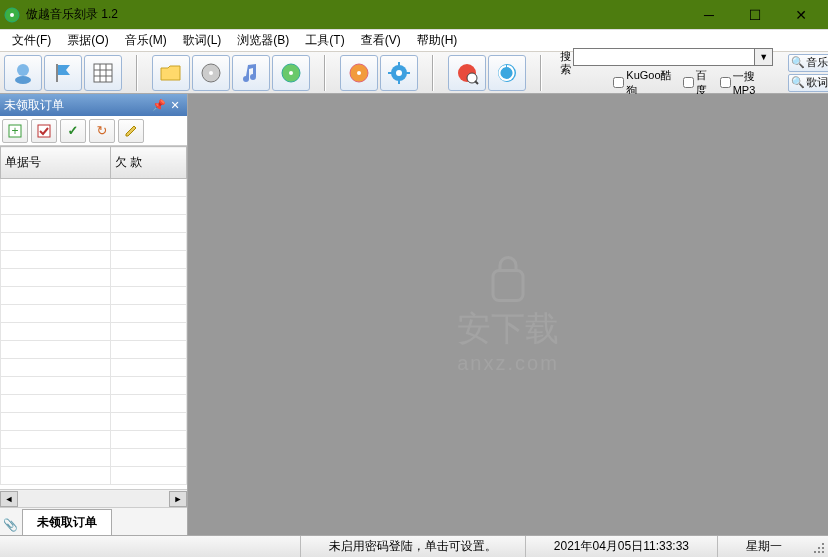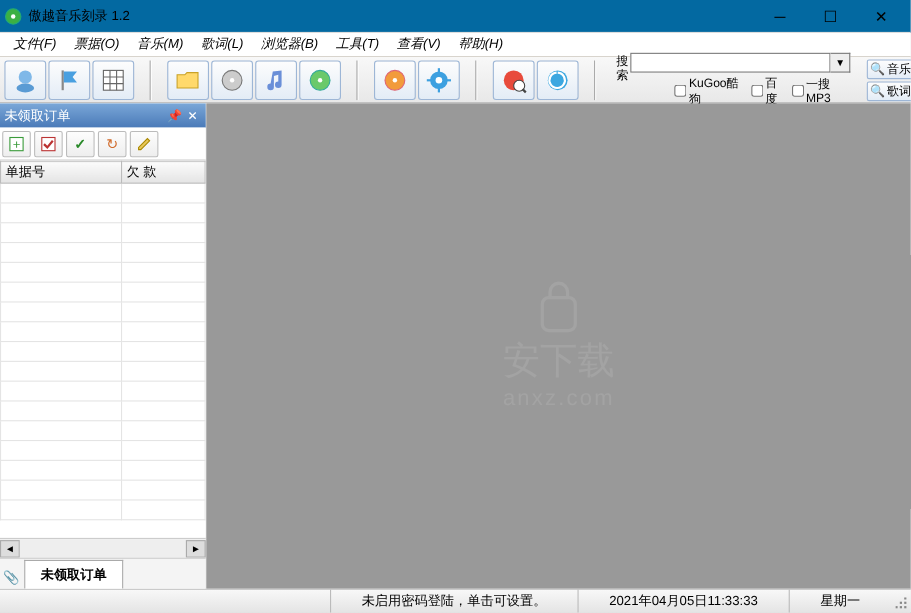--- a/index.html
+++ b/index.html
@@ -1,26 +1,26 @@
 <!DOCTYPE html>
 <html><head>
 <meta charset="utf-8">
 <style>
 * { box-sizing: border-box; margin: 0; padding: 0; }
 body { font-family: "Microsoft YaHei", SimSun, sans-serif; font-size: 12px; background: #fff; width: 828px; height: 557px; overflow: hidden; }
 
 
-.titlebar { height: 30px; background: #0369a1; border-bottom: 1px solid #ddd; display: flex; align-items: center; padding: 0 4px; }
+.titlebar { height: 30px; background: #4d7c0f; border-bottom: 1px solid #ddd; display: flex; align-items: center; padding: 0 4px; }
 .titlebar .icon { width: 16px; height: 16px; margin-right: 6px; }
 .titlebar .title { flex: 1; font-size: 12px; color: #000; }
 .titlebar .winbtns { display: flex; }
 .titlebar .winbtn { width: 46px; height: 30px; display: flex; align-items: center; justify-content: center; font-size: 14px; color: #000; }
 
 
-.menubar { height: 22px; background: #fff; display: flex; align-items: center; padding: 0 4px; border-bottom: 1px solid #d4d0c8; font-style: italic; }
+.menubar { height: 22px; background: #fff; display: flex; align-items: center; padding: 0 4px; border-bottom: 1px solid #d4d0c8; }
 .menu-item { padding: 2px 8px; cursor: default; }
 
 
 .toolbar { height: 42px; background: linear-gradient(#f8f8f8, #e8e8e8); border-bottom: 1px solid #aaa; display: flex; align-items: center; padding: 2px; gap: 10px; }
 .tool-group { display: flex; gap: 2px; padding: 0 2px; }
 .tool-sep { width: 2px; height: 36px; border-left: 1px solid #aaa; border-right: 1px solid #fff; margin: 0 2px; }
 .tool-btn { width: 38px; height: 36px; border: 1px solid #9db6d6; background: linear-gradient(#fdfdfd, #e3ecf6); border-radius: 3px; display: flex; align-items: center; justify-content: center; cursor: pointer; }
 
 .search-area { display: flex; align-items: flex-start; margin-left: 4px; }
 .search-label { width: 16px; font-size: 11px; line-height: 13px; text-align: center; padding-top: 2px; }
@@ -40,21 +40,21 @@
 .sidebar { width: 188px; background: #fff; border-right: 1px solid #aaa; display: flex; flex-direction: column; }
 .panel-header { height: 22px; background: linear-gradient(#7aa7d8, #4a7ab8); color: #fff; display: flex; align-items: center; padding: 0 4px; font-size: 12px; }
 .panel-header .pt { flex: 1; }
 .panel-header .pbtn { width: 16px; height: 16px; display: flex; align-items: center; justify-content: center; font-size: 11px; cursor: pointer; }
 
 .panel-tools { height: 30px; background: #fff; border-bottom: 1px solid #ccc; display: flex; align-items: center; gap: 3px; padding: 2px; }
 .ptool { width: 26px; height: 24px; border: 1px solid #bbb; background: linear-gradient(#fdfdfd, #eee); border-radius: 2px; display: flex; align-items: center; justify-content: center; cursor: pointer; font-size: 13px; }
 
 .grid { flex: 1; overflow: auto; background: #fff; }
 .grid table { width: 100%; border-collapse: collapse; table-layout: fixed; }
-.grid th { background: linear-gradient(#fbfbfb, #e4e4e4); border: 1px solid #bbb; font-weight: normal; font-size: 12px; height: 20px; text-align: left; padding: 0 4px; }
+.grid th { background: linear-gradient(#fbfbfb, #e4e4e4); border: 1px solid #bbb; font-weight: normal; font-size: 12px; height: 32px; text-align: left; padding: 0 4px; }
 .grid td { border: 1px solid #e4e4e4; height: 18px; }
 .grid th:first-child { width: 110px; }
 .hscroll { height: 18px; background: #f0f0f0; display: flex; align-items: center; border-top: 1px solid #ccc; }
 .scroll-arrow { width: 18px; height: 16px; background: #ddd; border: 1px solid #aaa; display: flex; align-items: center; justify-content: center; font-size: 9px; }
 .scroll-track { flex: 1; height: 16px; background: #eee; }
 
 .bottom-tabs { height: 28px; display: flex; align-items: flex-end; border-top: 1px solid #ccc; background: #f4f4f4; }
 .tab-icon { width: 22px; height: 20px; display: flex; align-items: center; justify-content: center; }
 .tab { padding: 4px 14px; background: #fff; border: 1px solid #aaa; border-bottom: none; font-weight: bold; font-size: 12px; }
 

